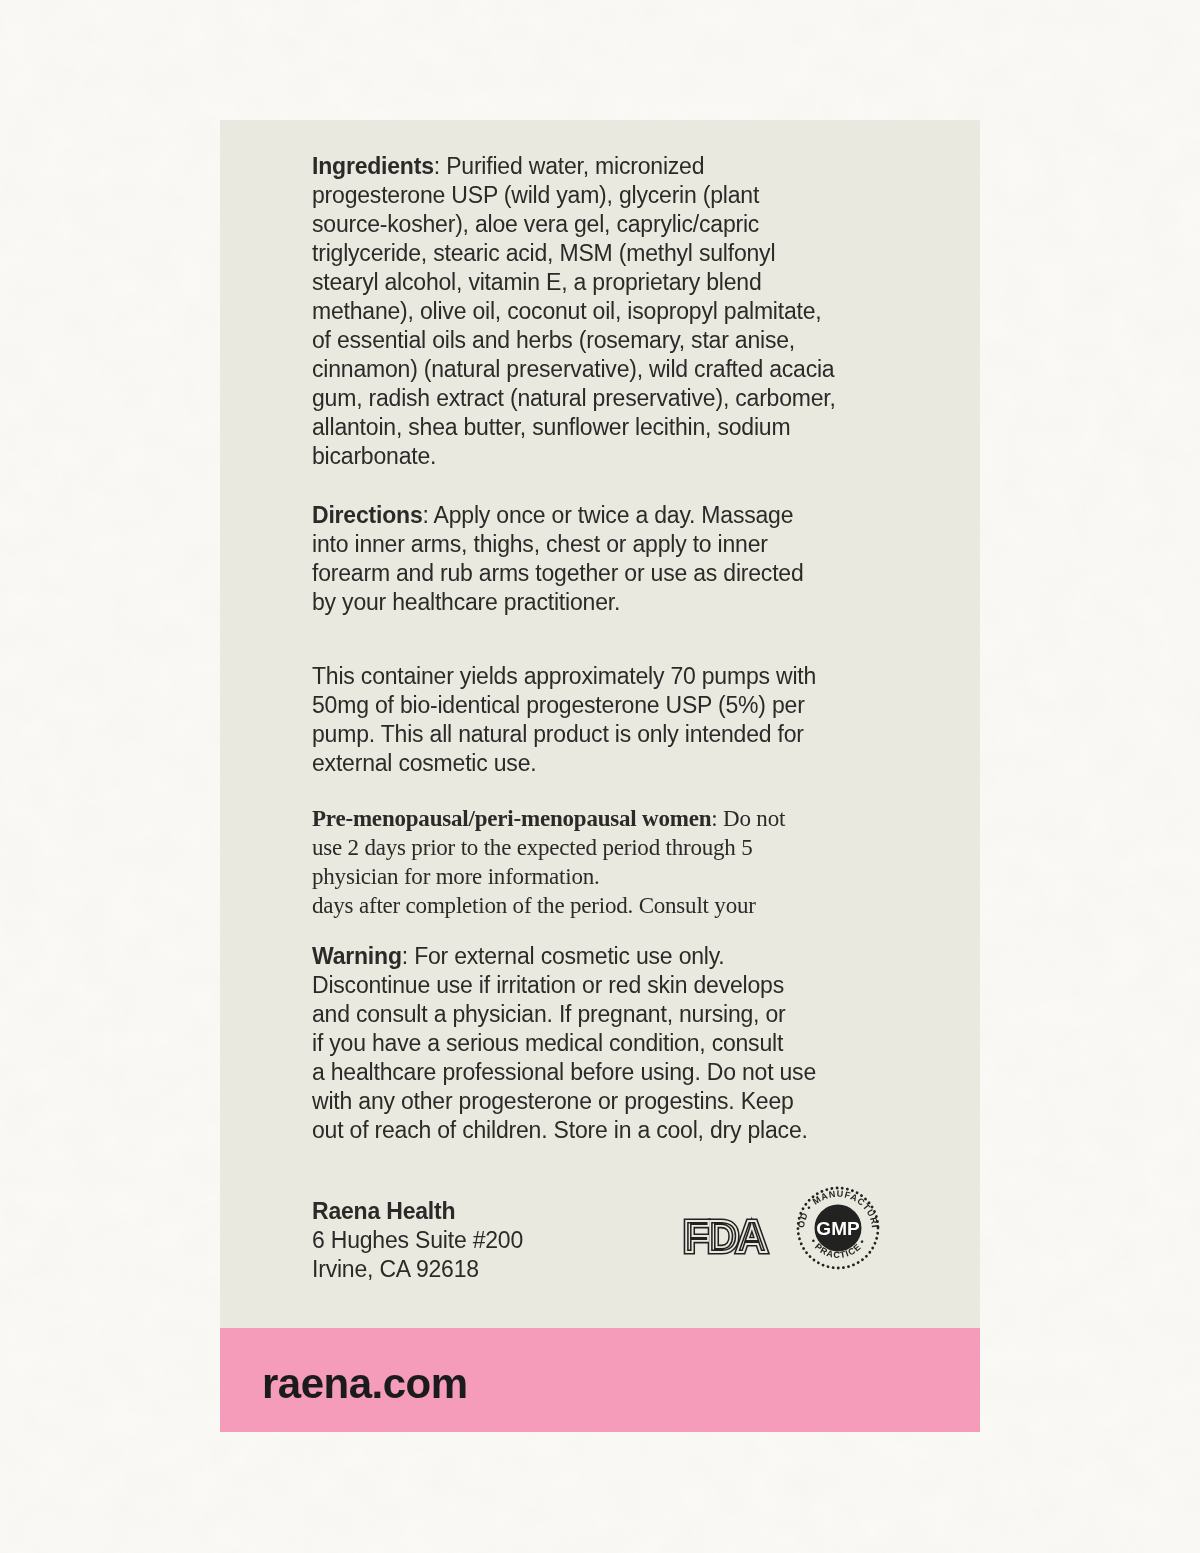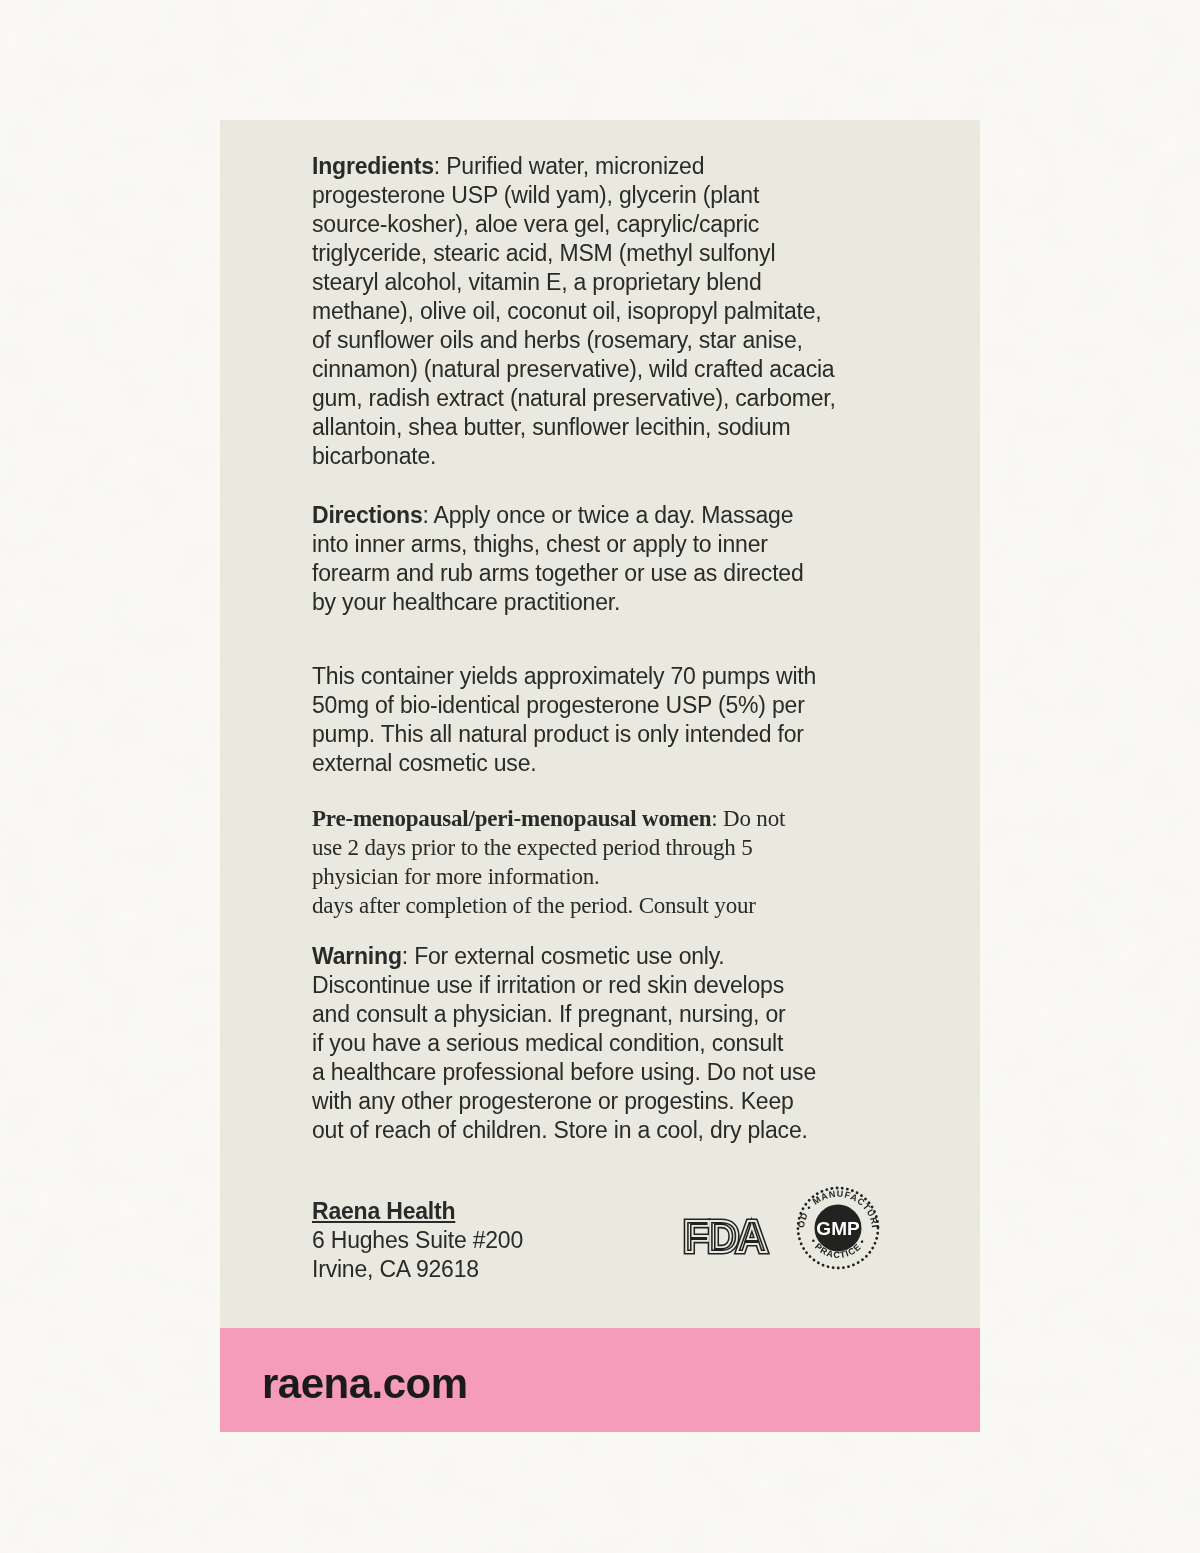--- a/index.html
+++ b/index.html
@@ -38,21 +38,21 @@
   #p0{top:32px;}
   #p1{top:381px;}
   #p2{top:542px;}
   #p3{top:684px;font-family:Liberation Serif, serif;}
   #p4{top:822px;}
   .address{
     position:absolute;left:92px;top:1077px;
     font-size:23px;letter-spacing:-0.2px;line-height:29px;color:var(--text);
     white-space:nowrap;
   }
-  .address .bold{font-weight:700;text-decoration:underline;}
+  .address .bold{font-weight:700;}
   .certs-fda{position:absolute;left:458px;top:1095px;width:92px;height:40px;}
   .certs-gmp{position:absolute;left:576px;top:1066px;width:84px;height:84px;}
   .footer-bar{
     position:absolute;left:0;top:1208px;width:760px;height:104px;
     background:var(--pink);
     display:flex;align-items:center;
     padding-left:42px;padding-top:8px;
   }
   .site{
     font-size:42px;font-weight:700;letter-spacing:-0.5px;
@@ -77,21 +77,21 @@
   <div class="card">
 
     <section class="para" id="p0">
       <div><b class="plabel">Ingredients</b><span>: Purified water, micronized</span></div>
       <div>
           <div>progesterone USP (wild yam), glycerin (plant</div>
           <div>source-kosher), aloe vera gel, caprylic/capric</div>
           <div>triglyceride, stearic acid, MSM (methyl sulfonyl</div>
           <div>stearyl alcohol, vitamin E, a proprietary blend</div>
           <div>methane), olive oil, coconut oil, isopropyl palmitate,</div>
-          <div>of sunflower oils and herbs (rosemary, star anise,</div>
+          <div>of essential oils and herbs (rosemary, star anise,</div>
           <div>cinnamon) (natural preservative), wild crafted acacia</div>
           <div>gum, radish extract (natural preservative), carbomer,</div>
           <div>allantoin, shea butter, sunflower lecithin, sodium</div>
           <div>bicarbonate.</div>
         </div>
     </section>
 
     <section class="para" id="p1">
       <div><b class="plabel">Directions</b><span>: Apply once or twice a day. Massage</span></div>
       <div>

